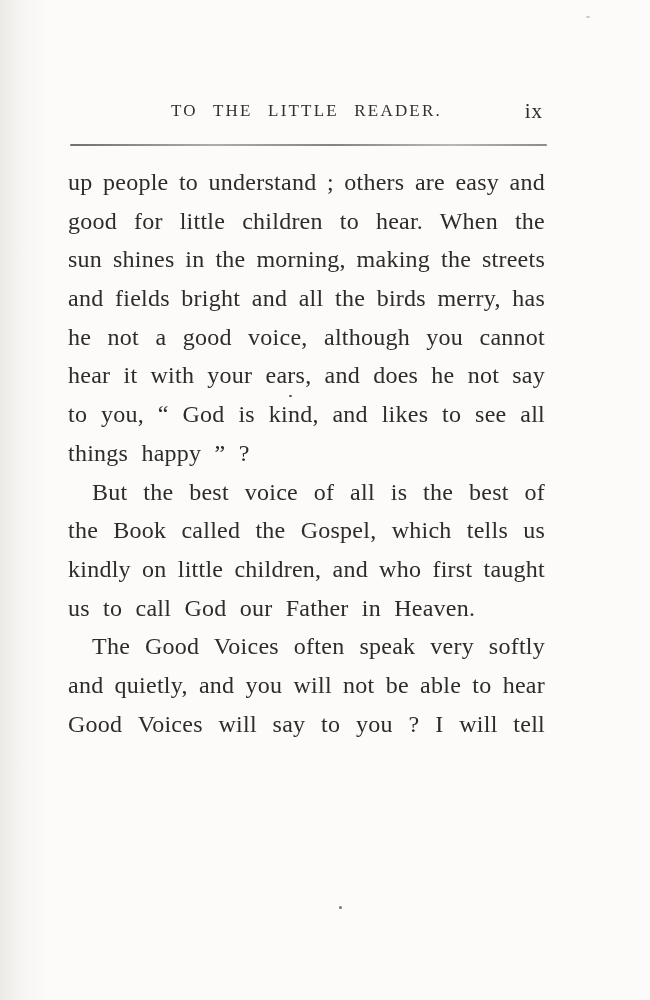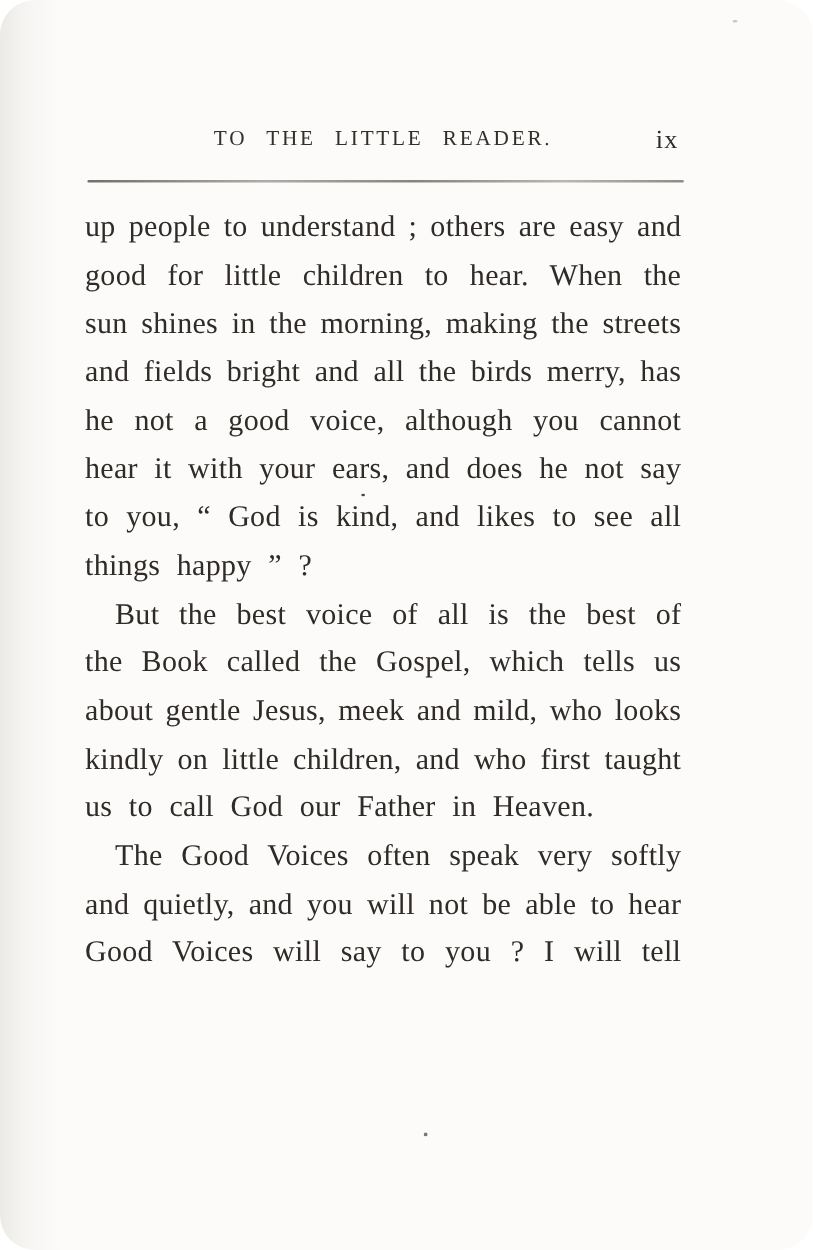--- a/index.html
+++ b/index.html
@@ -11,21 +11,20 @@
     position: relative;
     width: 650px;
     height: 1000px;
     overflow: hidden;
     background:
       linear-gradient(to right, rgba(198,195,189,0.30) 0px, rgba(198,195,189,0.10) 22px, rgba(198,195,189,0.0) 48px),
       radial-gradient(ellipse 120% 110% at 52% 42%, rgba(255,255,255,0) 70%, rgba(205,202,196,0.12) 100%),
       #fcfbf9;
     font-family: "Liberation Serif", "DejaVu Serif", serif;
     color: #2e2b28;
-    border-radius: 28px;
   }
   .header-row {
     position: absolute;
     left: 68px;
     top: 101px;
     width: 477px;
     height: 26px;
   }
   .header-title {
     position: absolute;
@@ -104,21 +103,20 @@
     <div class="line">up people to understand ; others are easy and</div>
     <div class="line">good for little children to hear.  When the</div>
     <div class="line">sun shines in the morning, making the streets</div>
     <div class="line">and fields bright and all the birds merry, has</div>
     <div class="line">he not a good voice, although you cannot</div>
     <div class="line">hear it with your ears, and does he not say</div>
     <div class="line">to you, “ God is kind, and likes to see all</div>
     <div class="line para-end wide-ws">things happy ” ?</div>
     <div class="line indent">But the best voice of all is the best of</div>
     <div class="line">the Book called the Gospel, which tells us</div>
-    <div class="line">about gentle Jesus, meek and mild, who looks</div>
     <div class="line">kindly on little children, and who first taught</div>
     <div class="line para-end wide-ws">us to call God our Father in Heaven.</div>
     <div class="line indent">The Good Voices often speak very softly</div>
     <div class="line">and quietly, and you will not be able to hear</div>
     <div class="line">Good Voices will say to you ?  I will tell</div>
   </div>
 
   <div class="speck s1"></div>
   <div class="speck s2"></div>
   <div class="speck s3"></div>

